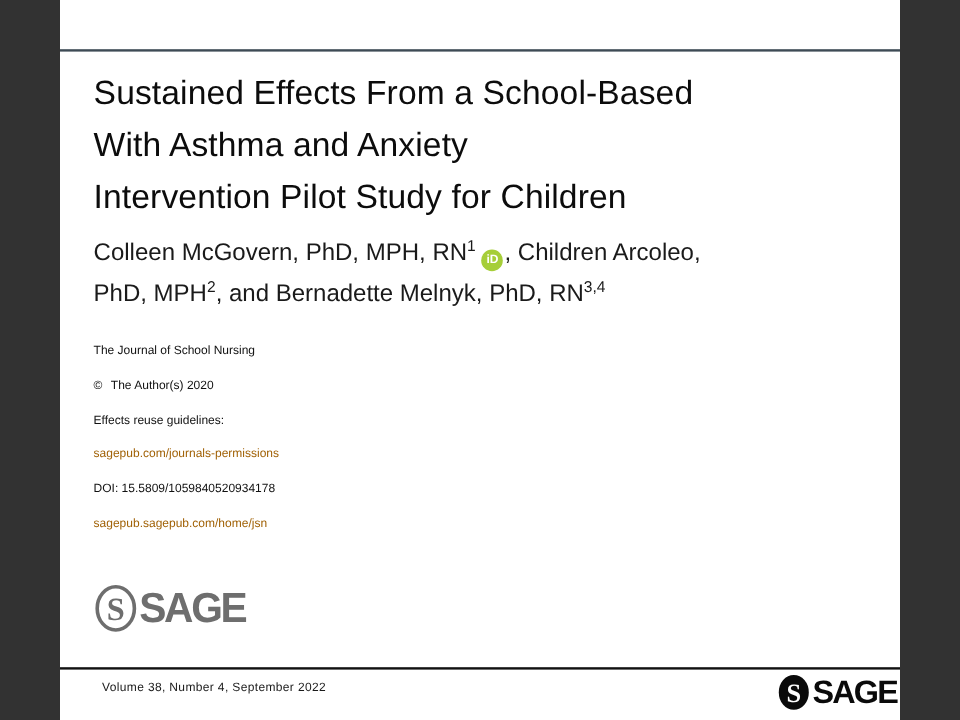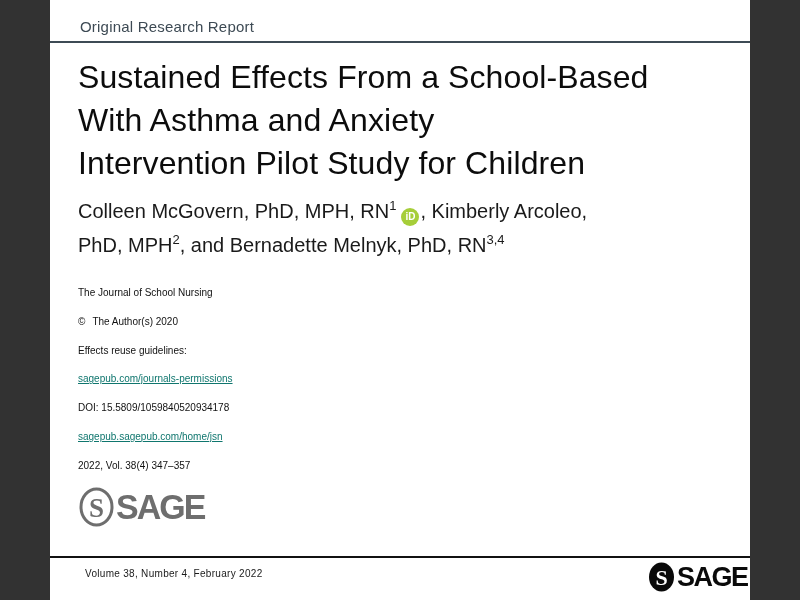--- a/index.html
+++ b/index.html
@@ -28,21 +28,21 @@
     position: absolute;
     left: 0; top: 41px;
     width: 700px; height: 0;
     border-top: 2px solid #3e4b55;
   }
   
   .title {
     position: absolute;
     left: 28px; top: 56px;
     width: 660px;
-    font-size: 32px;
+    font-size: 28px;
     line-height: 43px;
     color: #0c0c0c;
     letter-spacing: 0.1px;
   }
   
   .byline {
     position: absolute;
     left: 28px; top: 194px;
     width: 640px;
     font-size: 20px;
@@ -72,22 +72,21 @@
   .info-block {
     position: absolute;
     left: 28px; top: 279px;
     width: 420px;
     font-size: 10px;
     line-height: 28.8px;
     color: #111111;
   }
   .info-block .copyright-symbol { margin-right: 7px; }
   .info-block a {
-    color: #0f766e;
-    text-decoration: underline;
+    color: #a16207;
     cursor: pointer;
   }
   
   .sage-logo-main {
     position: absolute;
     left: 28px; top: 487px;
     display: flex;
     align-items: center;
     color: #6e6e6e;
   }
@@ -125,54 +124,52 @@
     font-weight: bold;
     letter-spacing: -1.5px;
     margin-left: 1px;
   }
 </style>
 </head>
 <body>
 
 <div class="page">
 
-  <div class="kicker">Original Research Report</div>
   <div class="top-rule"></div>
 
   <div class="title">
     <div>Sustained Effects From a School-Based</div>
     <div>With Asthma and Anxiety</div>
     <div>Intervention Pilot Study for Children</div>
   </div>
 
   <div class="byline">
-    <span>Colleen McGovern, PhD, MPH, RN</span><sup>1</sup><span class="orcid-badge">iD</span><span>, Kimberly Arcoleo,</span><br>
+    <span>Colleen McGovern, PhD, MPH, RN</span><sup>1</sup><span class="orcid-badge">iD</span><span>, Children Arcoleo,</span><br>
     <span>PhD, MPH</span><sup>2</sup><span>, and Bernadette Melnyk, PhD, RN</span><sup>3,4</sup>
   </div>
 
   <div class="info-block">
     <div>The Journal of School Nursing</div>
     <div><span class="copyright-symbol">©</span><span>The Author(s) 2020</span></div>
     <div>Effects reuse guidelines:</div>
     <div><a>sagepub.com/journals-permissions</a></div>
     <div>DOI: 15.5809/1059840520934178</div>
     <div><a>sagepub.sagepub.com/home/jsn</a></div>
-    <div>2022, Vol. 38(4) 347–357</div>
   </div>
 
   <div class="sage-logo-main">
     <svg width="37" height="40" viewBox="0 0 37 40">
       <ellipse cx="18.5" cy="20" rx="15.5" ry="18" fill="none" stroke="currentColor" stroke-width="3"></ellipse>
       <text x="18.5" y="29.5" text-anchor="middle" font-family="Liberation Serif, serif" font-size="27" font-weight="bold" fill="currentColor">S</text>
     </svg>
     <span class="wordmark">SAGE</span>
   </div>
 
   <div class="footer-rule"></div>
-  <div class="footer-issue">Volume 38, Number 4, February 2022</div>
+  <div class="footer-issue">Volume 38, Number 4, September 2022</div>
 
   <div class="sage-logo-footer">
     <svg width="29" height="32" viewBox="0 0 29 32">
       <ellipse cx="14.5" cy="16" rx="12.5" ry="14.5" fill="currentColor"></ellipse>
       <text x="14.5" y="24" text-anchor="middle" font-family="Liberation Serif, serif" font-size="22" font-weight="bold" fill="#ffffff">S</text>
     </svg>
     <span class="wordmark">SAGE</span>
   </div>
 
 </div>

